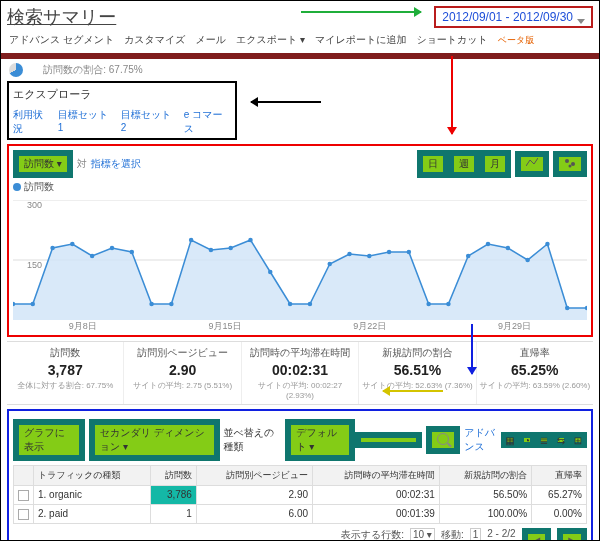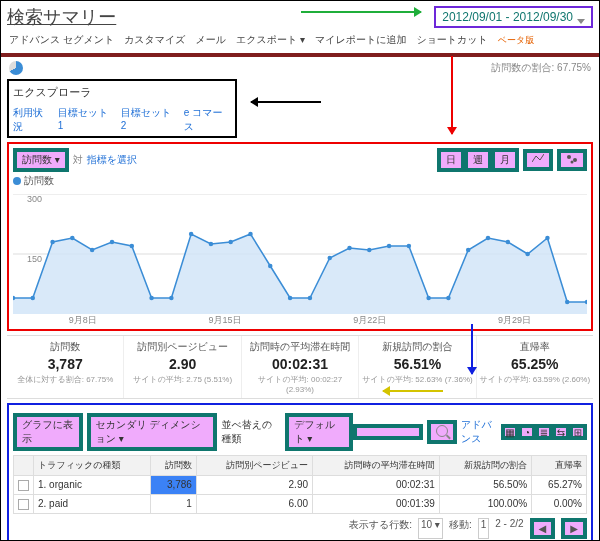--- a/index.html
+++ b/index.html
@@ -1,37 +1,37 @@
 <!DOCTYPE html>
 <html><head>
 <meta charset="utf-8">
 <style>
   * { box-sizing: border-box; }
   body { margin: 0; font-family: Arial, "Hiragino Sans", sans-serif; font-size: 11px; color: #333; background: #fff; width: 600px; }
   .wrap { border: 1px solid #000; width: 600px; height: 541px; position: relative; overflow: hidden; }
   .header-row { display: flex; justify-content: space-between; align-items: center; padding: 4px 6px 2px 6px; }
   .title { font-size: 18px; color: #444; text-decoration: underline; }
-  .date-range { border: 2px solid #6d28d9; padding: 2px 6px; display: flex; align-items: flex-end; font-size: 12px; color: #0f766e; }
+  .date-range { border: 2px solid #b91c1c; padding: 2px 6px; display: flex; align-items: flex-end; font-size: 12px; color: #1d4ed8; }
   .date-range .caret { margin-left: 4px; width:0;height:0;border-left:4px solid transparent;border-right:4px solid transparent;border-top:5px solid #888; }
-  .toolbar { display: flex; gap: 10px; padding: 2px 8px 6px 8px; font-size: 10px; color: #444; border-bottom: 4px solid #7f1d1d; align-items: center; }
+  .toolbar { display: flex; gap: 10px; padding: 2px 8px 6px 8px; font-size: 10px; color: #444; border-bottom: 6px solid #7f1d1d; align-items: center; }
   .toolbar span { white-space: nowrap; }
   .pill { color:#1f6fd6; }
   .beta { color: #e66100; font-size: 9px; }
-  .percent-row { display:flex; align-items:center; gap:20px; padding:4px 8px; font-size: 10px; color:#888;justify-content:space-between;}
+  .percent-row { display:flex; align-items:center; gap:20px; padding:4px 8px; font-size: 10px; color:#888;}
   .pie { width:14px; height:14px; border-radius:50%; background: conic-gradient(#3b8dd6 0 68%, #ddd 68% 100%); }
   .explorer-box { border:2px solid #000; margin:0 0 0 6px; width:230px; padding:2px 4px 2px 4px;}
   .explorer-box .tab-title { font-size:11px; padding:2px 0 6px 0;}
   .explorer-box .links { font-size:10px; display:flex; gap:6px; }
   .explorer-box .links span { color:#1f6fd6; }
   .chart-panel { border:2px solid #e00; margin:4px 6px 0 6px; padding:4px 4px 2px 4px;}
   .chart-top { display:flex; justify-content:space-between; align-items:center; font-size:10px; }
   .chart-top-left { display:flex; align-items:center; gap:4px; }
   .vs { color:#888; }
   .metric-link { color:#1f6fd6; }
-  .btn-small { border:4px solid #0f766e; background:#f0abfc; padding:1px 5px; font-size:10px;}
+  .btn-small { border:6px solid #0f766e; background:#84cc16; padding:1px 5px; font-size:10px;}
   .chart-top-right { display:flex; gap:4px; align-items:center;}
   .btn-grp { display:flex; }
   .btn-grp .btn-small { margin-left:-1px; }
   .chart-area { position:relative; height:120px; margin-top:6px; }
   .ylabel { position:absolute; left:14px; font-size:9px; color:#888; }
   .chart-area svg { width:100%; height:100%; }
   .xlabels { display:flex; justify-content:space-around; font-size:9px; color:#888; margin-top:0;}
   .metrics-row { display:flex; border-top:1px solid #ddd; border-bottom:1px solid #ddd; margin:4px 6px 0 6px;}
   .metric { flex:1; text-align:center; padding:4px 2px; border-right:1px solid #eee; }
   .metric:last-child { border-right:none; }
@@ -61,21 +61,21 @@
   .arrow-black { position:absolute; top:100px; left:250px; width:70px; height:2px; background:#000;}
   .arrow-black::before { content:""; position:absolute; left:-1px; top:-4px; border-right:8px solid #000; border-top:5px solid transparent; border-bottom:5px solid transparent;}
   .arrow-red { position:absolute; top:55px; left:450px; width:2px; height:78px; background:#e00;}
   .arrow-red::after { content:""; position:absolute; bottom:-1px; left:-4px; border-top:8px solid #e00; border-left:5px solid transparent; border-right:5px solid transparent;}
   .arrow-blue { position:absolute; top:323px; left:470px; width:2px; height:50px; background:#1020e0;}
   .arrow-blue::after { content:""; position:absolute; bottom:-1px; left:-4px; border-top:8px solid #1020e0; border-left:5px solid transparent; border-right:5px solid transparent;}
   .arrow-yellow { position:absolute; top:389px; left:382px; width:60px; height:2px; background:#d4c400;}
   .arrow-yellow::before { content:""; position:absolute; left:-1px; top:-4px; border-right:8px solid #d4c400; border-top:5px solid transparent; border-bottom:5px solid transparent;}
   .search-icn { width:12px;height:12px; border:1px solid #888; border-radius:50%; position:relative; display:inline-block;}
   .search-icn::after { content:""; position:absolute; width:5px; height:1.5px; background:#888; transform:rotate(45deg); right:-4px; bottom:-1px;}
-  .hl { background:#3b82f6; }
+  .hl { background:#14b8a6; }
   .series-label { font-size:10px; color:#555; padding:2px 0 0 0;}
   .dot { width:8px;height:8px;border-radius:50%;background:#3b8dd6;display:inline-block;margin-right:3px;vertical-align:middle;}
 </style>
 </head>
 <body>
 
 <div class="wrap">
 
   <div class="arrow-green"></div>
   <div class="arrow-black"></div>

